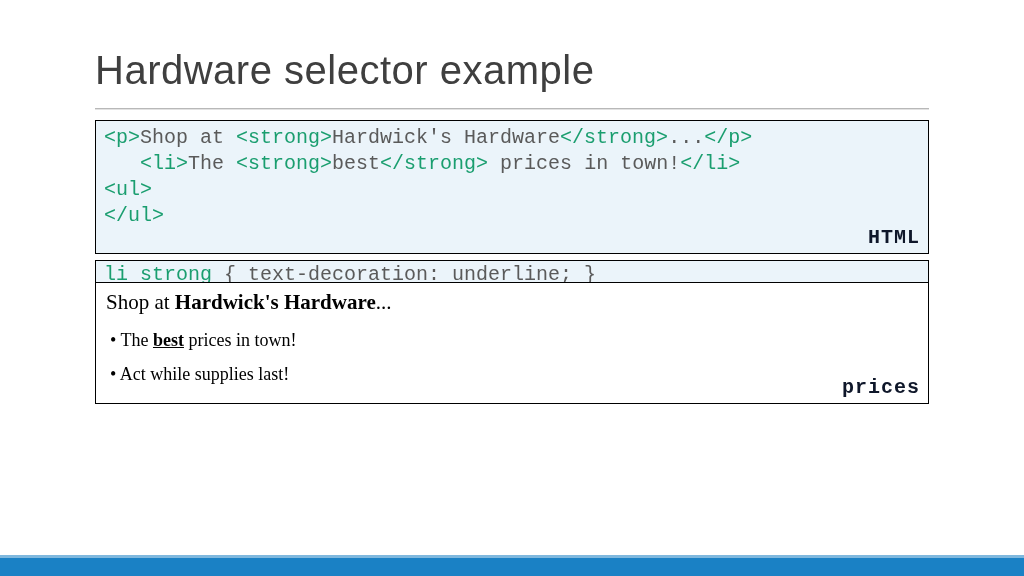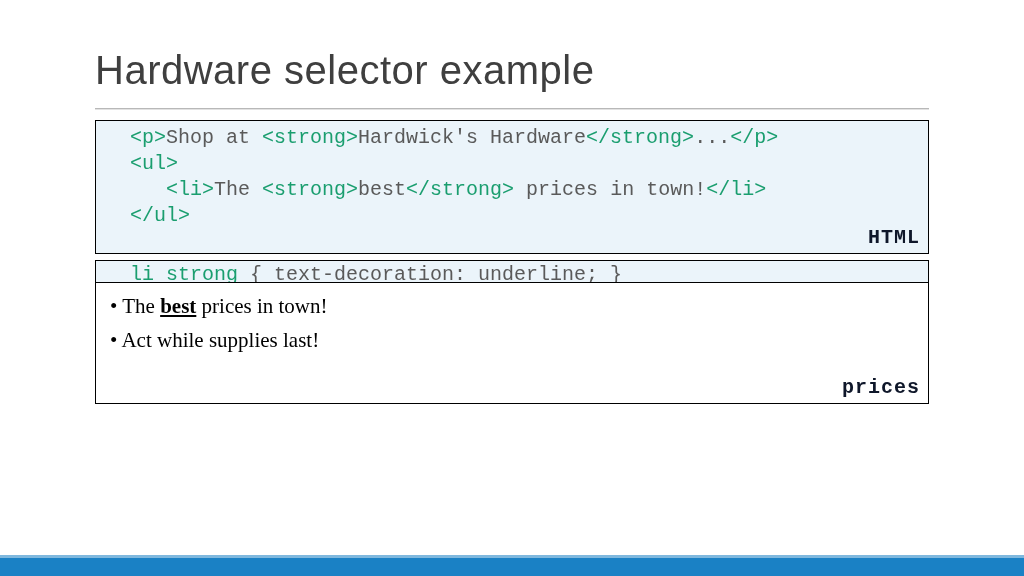--- a/index.html
+++ b/index.html
@@ -74,32 +74,32 @@
     font-family: "Courier New", Courier, monospace;
     font-size: 20px;
     font-weight: bold;
     color: #0f172a;
     letter-spacing: 1px;
   }
   .tag   { color: #1a9e6f; }
   .txt   { color: #5a5a5a; }
   .css-sel  { color: #1a9e6f; }
   .css-body { color: #5a5a5a; }
-  .code-line { white-space: pre; margin-left: 26px; }
+  .code-line { white-space: pre; }
   .out-p {
     margin: 0 0 8px 0;
     font-size: 21px;
   }
   .out-ul {
     margin: 0;
     padding-left: 4px;
     list-style: none;
   }
   .out-ul li {
-    font-size: 21px;
+    font-size: 18px;
     line-height: 34px;
   }
   .out-ul li::before {
     content: "• ";
   }
   .out-strong { font-weight: bold; }
   .out-underline { text-decoration: underline; }
   .footer-bar {
     position: absolute;
     left: 0;
@@ -113,32 +113,33 @@
 </head>
 <body>
 
 <div class="slide">
 
   <div class="title">Hardware selector example</div>
   <div class="title-underline"></div>
 
   <div class="panel panel-html">
     <div class="code-line"><span class="tag">&lt;p&gt;</span><span class="txt">Shop at </span><span class="tag">&lt;strong&gt;</span><span class="txt">Hardwick's Hardware</span><span class="tag">&lt;/strong&gt;</span><span class="txt">...</span><span class="tag">&lt;/p&gt;</span></div>
+    <div class="code-line"><span class="txt">   </span><span class="tag">&lt;li&gt;</span><span class="txt">The </span><span class="tag">&lt;strong&gt;</span><span class="txt">best</span><span class="tag">&lt;/strong&gt;</span><span class="txt"> prices in town!</span><span class="tag">&lt;/li&gt;</span></div>
     <div class="code-line"><span class="tag">&lt;ul&gt;</span></div>
-    <div class="code-line"><span class="txt">   </span><span class="tag">&lt;li&gt;</span><span class="txt">The </span><span class="tag">&lt;strong&gt;</span><span class="txt">best</span><span class="tag">&lt;/strong&gt;</span><span class="txt"> prices in town!</span><span class="tag">&lt;/li&gt;</span></div>
     <div class="code-line"><span class="tag">&lt;/ul&gt;</span></div>
     <div class="label">HTML</div>
   </div>
 
   <div class="panel panel-css">
     <span class="code-line"><span class="css-sel">li strong</span><span class="css-body"> { text-decoration: underline; }</span></span>
     <div class="label">CSS</div>
   </div>
 
   <div class="panel panel-output">
+    <p class="out-p"><span>Shop at </span><strong class="out-strong">Hardwick's Hardware</strong><span>...</span></p>
     <ul class="out-ul">
       <li><span>The </span><strong class="out-strong out-underline">best</strong><span> prices in town!</span></li>
       <li>Act while supplies last!</li>
     </ul>
     <div class="label">prices</div>
   </div>
 
   <div class="footer-bar"></div>
 </div>
 

